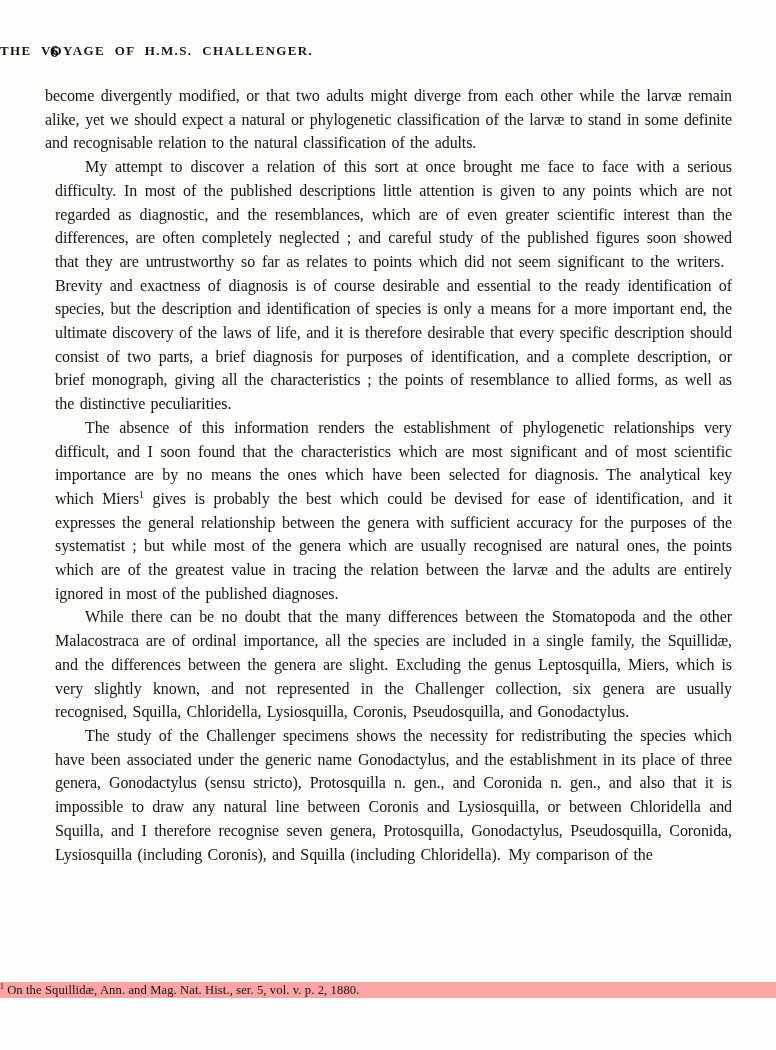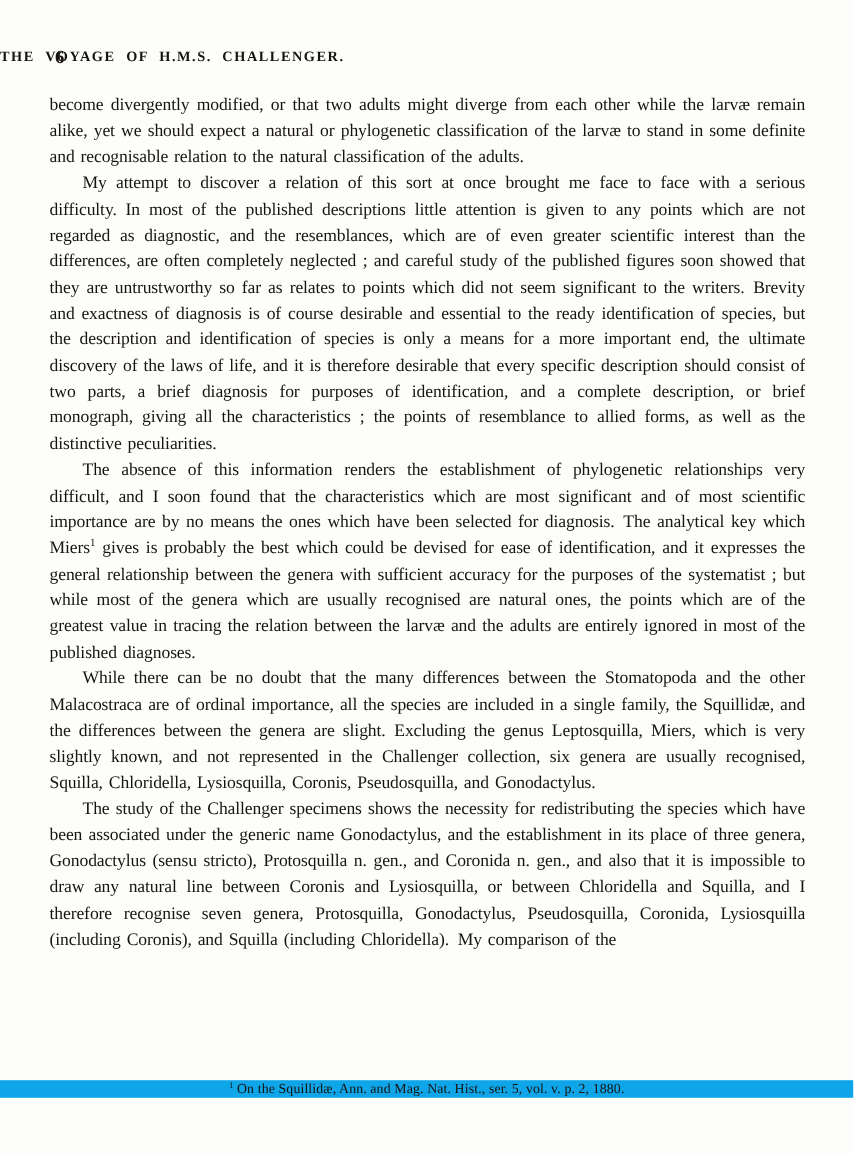--- a/index.html
+++ b/index.html
@@ -55,36 +55,36 @@
     text-align: justify;
     letter-spacing: -0.1px;
     word-spacing: 1.5px;
   }
   .text-block p {
     margin: 0;
     padding: 0;
   }
   .text-block p.indent {
     text-indent: 30px;
+    margin-left: 10px;
   }
   .text-block sup, .footnote sup {
     font-size: 0.62em;
     line-height: 0;
     vertical-align: super;
     letter-spacing: 0;
   }
   .footnote {
     position: absolute;
     top: 982px;
     left: 0;
     right: 0;
-    text-align: center;
     font-size: 12.6px;
     line-height: 16px;
-    background: #0ea5e9;
+    background: #fca5a5;
     letter-spacing: 0.1px;
   }
   .run-italic { }
 </style>
 </head>
 <body>
 
 <div class="page">
   <div class="header-row">
     <span class="page-number">6</span>

